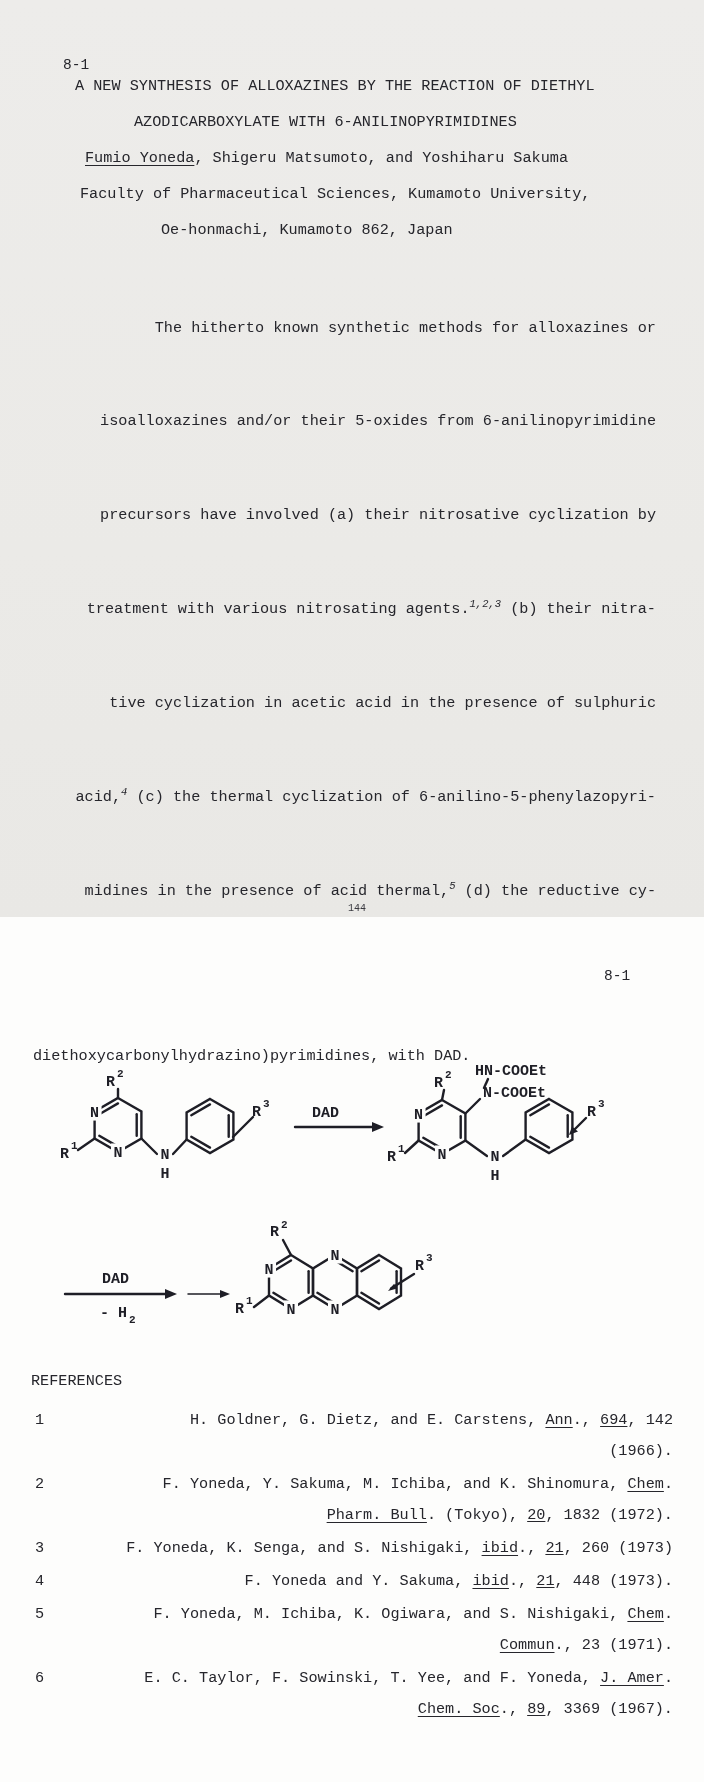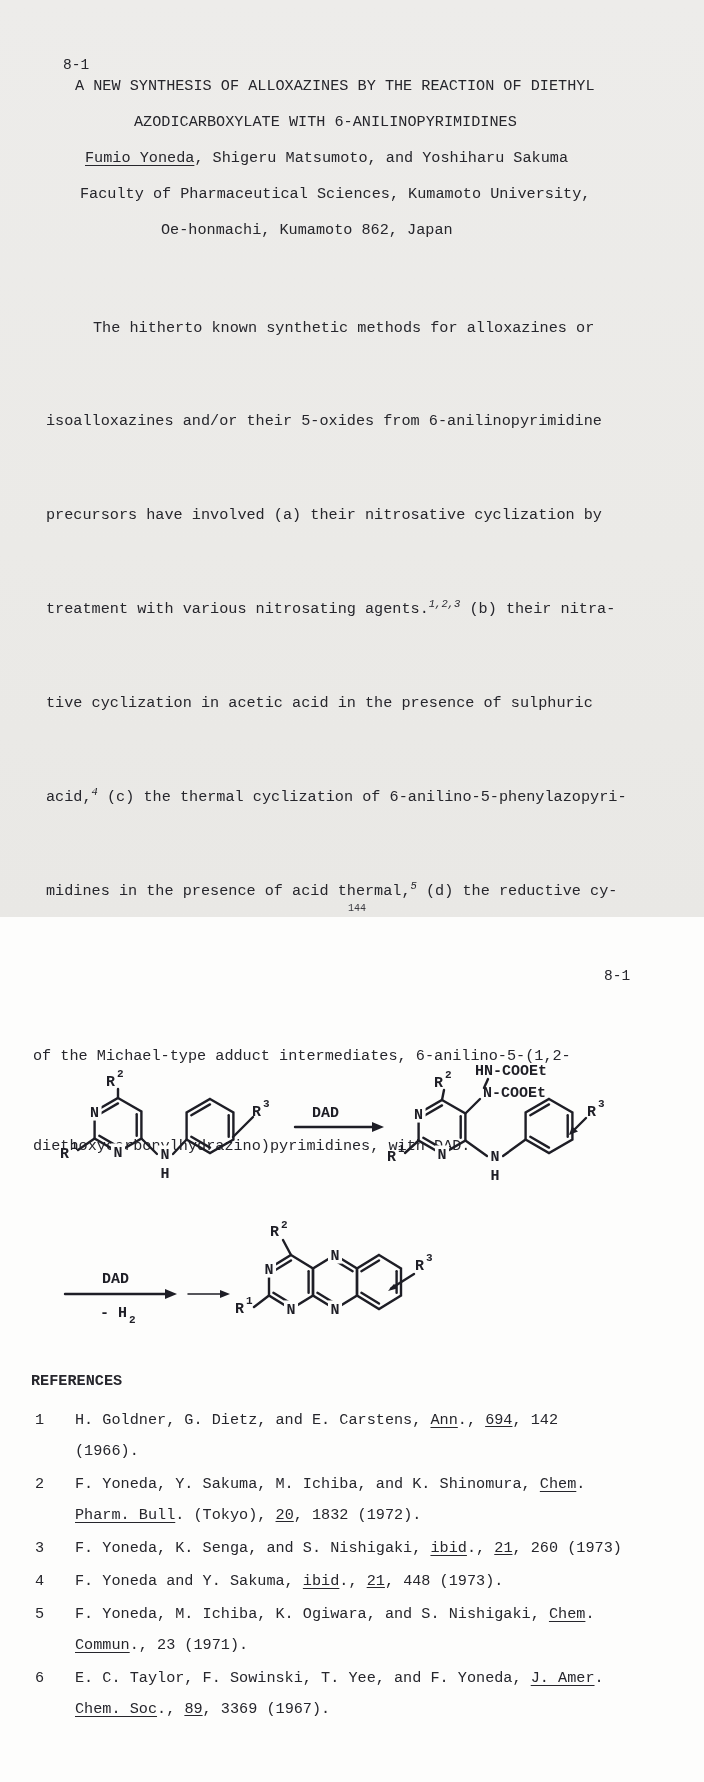--- a/index.html
+++ b/index.html
@@ -1,17 +1,17 @@
 <!DOCTYPE html>
 <html><head>
 <meta charset="utf-8">
 <style>
   html,body{margin:0;padding:0;background:#ffffff;}
   .canvas{position:relative;width:704px;height:1782px;overflow:hidden;
-          font-family:"Liberation Mono","DejaVu Sans Mono",monospace;color:#26262c;}
+          font-family:"Liberation Mono","DejaVu Sans Mono",monospace;color:#26262c;text-align:right;}
   
   .page1{position:absolute;left:0;top:0;width:704px;height:917px;overflow:hidden;
          background:linear-gradient(180deg,#edecea 0%,#ebeae7 60%,#e9e8e5 100%);}
   .page2{position:absolute;left:0;top:917px;width:704px;height:865px;overflow:hidden;
          background:#fdfdfc;}
   .abs{position:absolute;white-space:pre;}
   .fs{font-size:15.2px;line-height:31.3px;}
   .plabel1{left:63px;top:50px;font-size:14.5px;}
   .t1{left:75px;top:71px;}
   .t2{left:134px;top:107px;}
@@ -24,21 +24,21 @@
   .sup{font-size:10.5px;position:relative;top:-6px;font-style:italic;}
   .u{text-decoration:underline;text-underline-offset:3px;text-decoration-thickness:1.4px;}
   .w{text-decoration-line:underline;text-decoration-style:wavy;text-underline-offset:2px;text-decoration-thickness:1px;text-decoration:underline;}
   .pgnum{left:348px;top:903px;font-size:10px;color:#3a3a40;}
   
   .plabel2{left:604px;top:44px;font-size:14.5px;}
   .intro{left:33px;top:64px;line-height:30px;}
   .intro .bl{height:30px;}
   .scheme1{position:absolute;left:20px;top:136px;}
   .scheme2{position:absolute;left:30px;top:300px;}
-  .refhead{left:31px;top:455px;font-size:15.2px;font-weight:bold;}
+  .refhead{left:31px;top:455px;font-size:15.2px;}
   .refs{position:absolute;left:33px;top:488px;width:640px;}
   .ref{position:relative;padding-left:42px;margin-bottom:2px;}
   .refline{white-space:pre;line-height:31px;font-size:15.2px;}
   .refnum{position:absolute;left:2px;top:0;line-height:31px;font-size:15.2px;}
   
   svg .bond{stroke:#1e1e26;stroke-width:2.4;fill:none;stroke-linecap:round;}
   svg .thin{stroke:#1e1e26;stroke-width:1.5;fill:none;stroke-linecap:round;}
   svg .ah{fill:#1e1e26;stroke:none;}
   svg text{font-family:"Liberation Mono","DejaVu Sans Mono",monospace;font-weight:700;
            fill:#1e1e26;font-size:15px;}
@@ -82,21 +82,20 @@
       
       
     </div>
 
     <div class="abs pgnum">144</div>
   </section>
 
   <section class="page2">
     <div class="abs fs plabel2">8-1</div>
     <div class="abs fs intro">
-      <div class="bl">of the Michael-type adduct intermediates, 6-anilino-5-(1,2-</div>
       <div class="bl">diethoxycarbonylhydrazino)pyrimidines, with DAD.</div>
     </div>
 
     <svg class="scheme1" width="640" height="165" viewBox="0 0 640 165">
 
       <g>
         <path class="bond" d="M98,45 L121.4,58.5 L121.4,85.5 L98,99 L74.6,85.5 L74.6,58.5 Z"></path>
         <line class="bond" x1="79.3" y1="61.2" x2="98" y2="50.4"></line>
         <line class="bond" x1="79.3" y1="82.8" x2="98" y2="93.6"></line>
         <line class="bond" x1="116.7" y1="61.2" x2="116.7" y2="82.8"></line>

